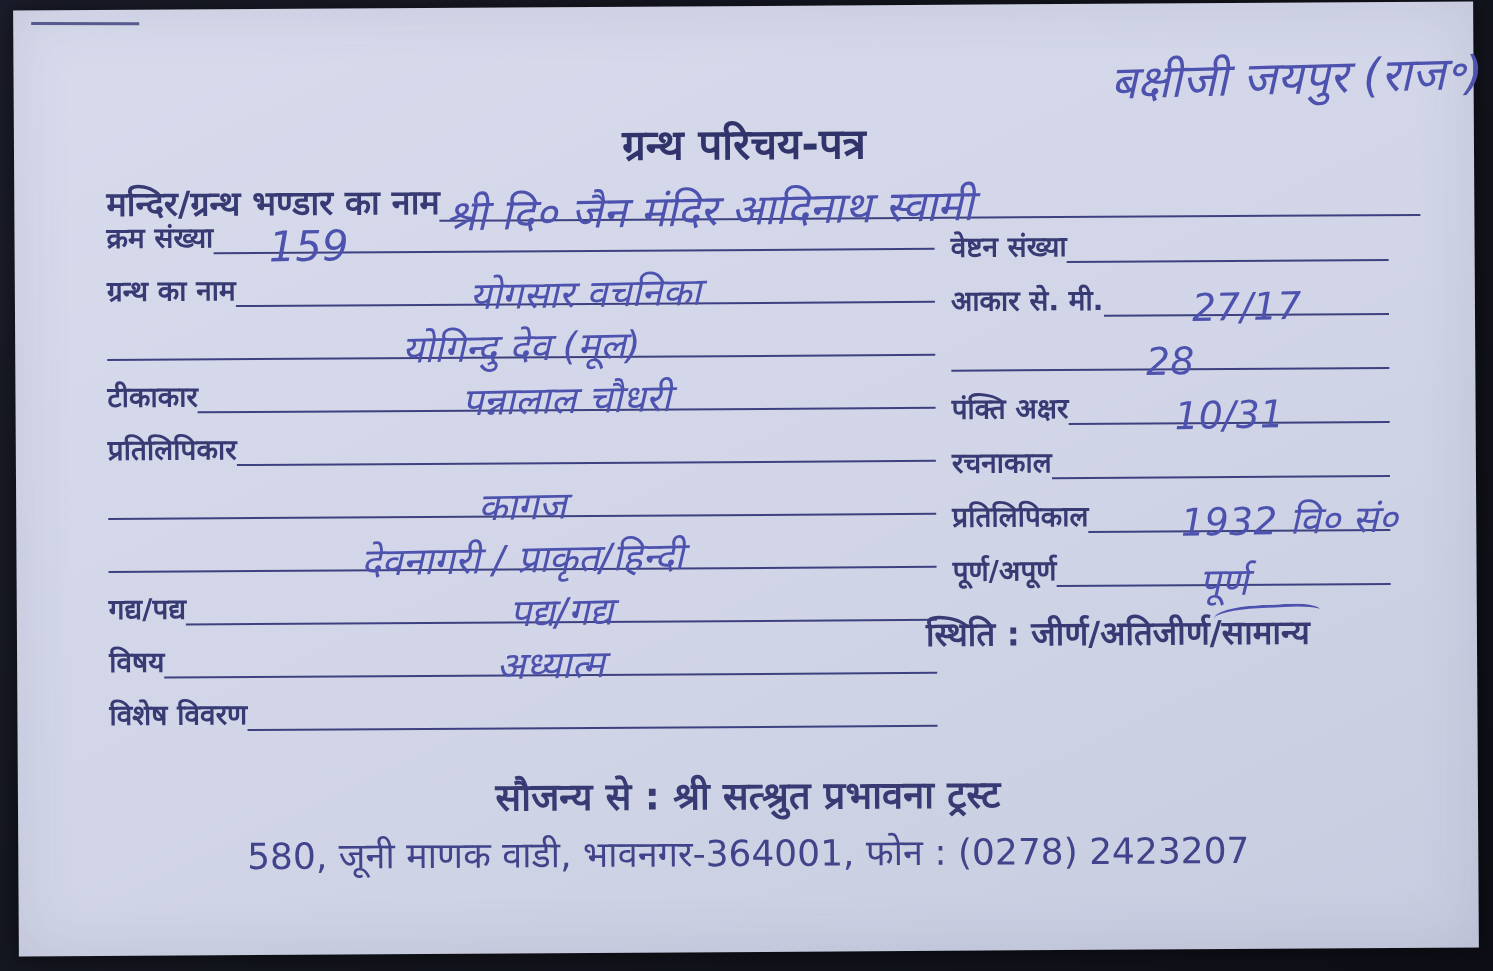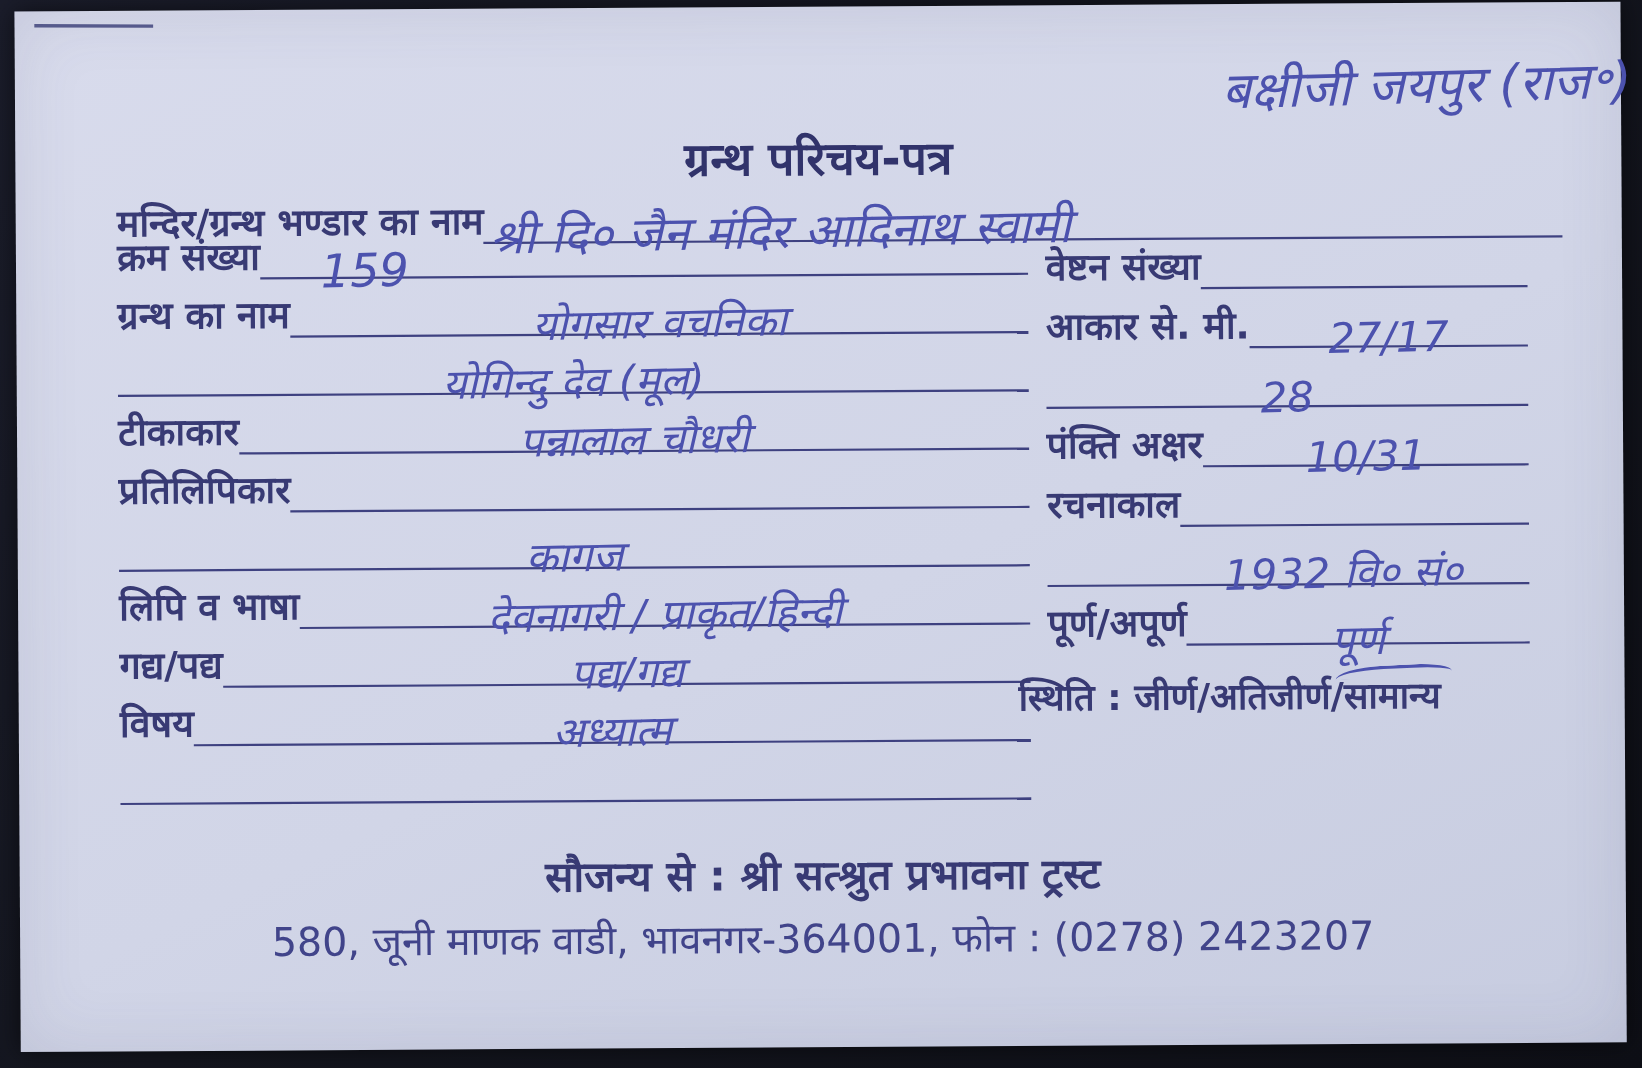--- a/index.html
+++ b/index.html
@@ -35,21 +35,21 @@
   }
   .title {
     position: absolute; top: 108px; left: 0; width: 100%;
     text-align: center;
     font-size: 42px; font-weight: bold;
     color: #31336b;
   }
   
   .frow { display: flex; align-items: flex-end; }
   .flabel {
-    font-size: 34px; font-weight: bold;
+    font-size: 28px; font-weight: bold;
     color: #383a74; white-space: nowrap;
     line-height: 1.15;
   }
   .fline {
     flex: 1; position: relative;
     border-bottom: 2.5px solid #3e4180;
     height: 100%;
   }
   .fvalue {
     position: absolute; left: 0; right: 0; bottom: -15px;
@@ -150,38 +150,38 @@
       <span class="fline">
         <span class="fvalue"></span>
       </span>
     </div>
     <div class="frow">
       <span class="fline">
         <span class="fvalue">कागज</span>
       </span>
     </div>
     <div class="frow">
-      <span class="flabel">लिपि व भाषा</span>
       <span class="fline">
         <span class="fvalue">देवनागरी / प्राकृत/हिन्दी</span>
       </span>
     </div>
     <div class="frow">
       <span class="flabel">गद्य/पद्य</span>
       <span class="fline">
         <span class="fvalue">पद्य/गद्य</span>
       </span>
     </div>
     <div class="frow">
       <span class="flabel">विषय</span>
       <span class="fline">
         <span class="fvalue">अध्यात्म</span>
       </span>
     </div>
     <div class="frow">
+      <span class="flabel">विशेष विवरण</span>
       <span class="fline">
         <span class="fvalue"></span>
       </span>
     </div>
   </div>
 
   <div class="col-right">
     <div class="frow">
       <span class="flabel">वेष्टन संख्या</span>
       <span class="fline">
@@ -205,20 +205,21 @@
         <span class="fvalue">10/31</span>
       </span>
     </div>
     <div class="frow">
       <span class="flabel">रचनाकाल</span>
       <span class="fline">
         <span class="fvalue"></span>
       </span>
     </div>
     <div class="frow">
+      <span class="flabel">प्रतिलिपिकाल</span>
       <span class="fline">
         <span class="fvalue">1932 वि० सं०</span>
       </span>
     </div>
     <div class="frow">
       <span class="flabel">पूर्ण/अपूर्ण</span>
       <span class="fline">
         <span class="fvalue">पूर्ण</span>
       </span>
     </div>

